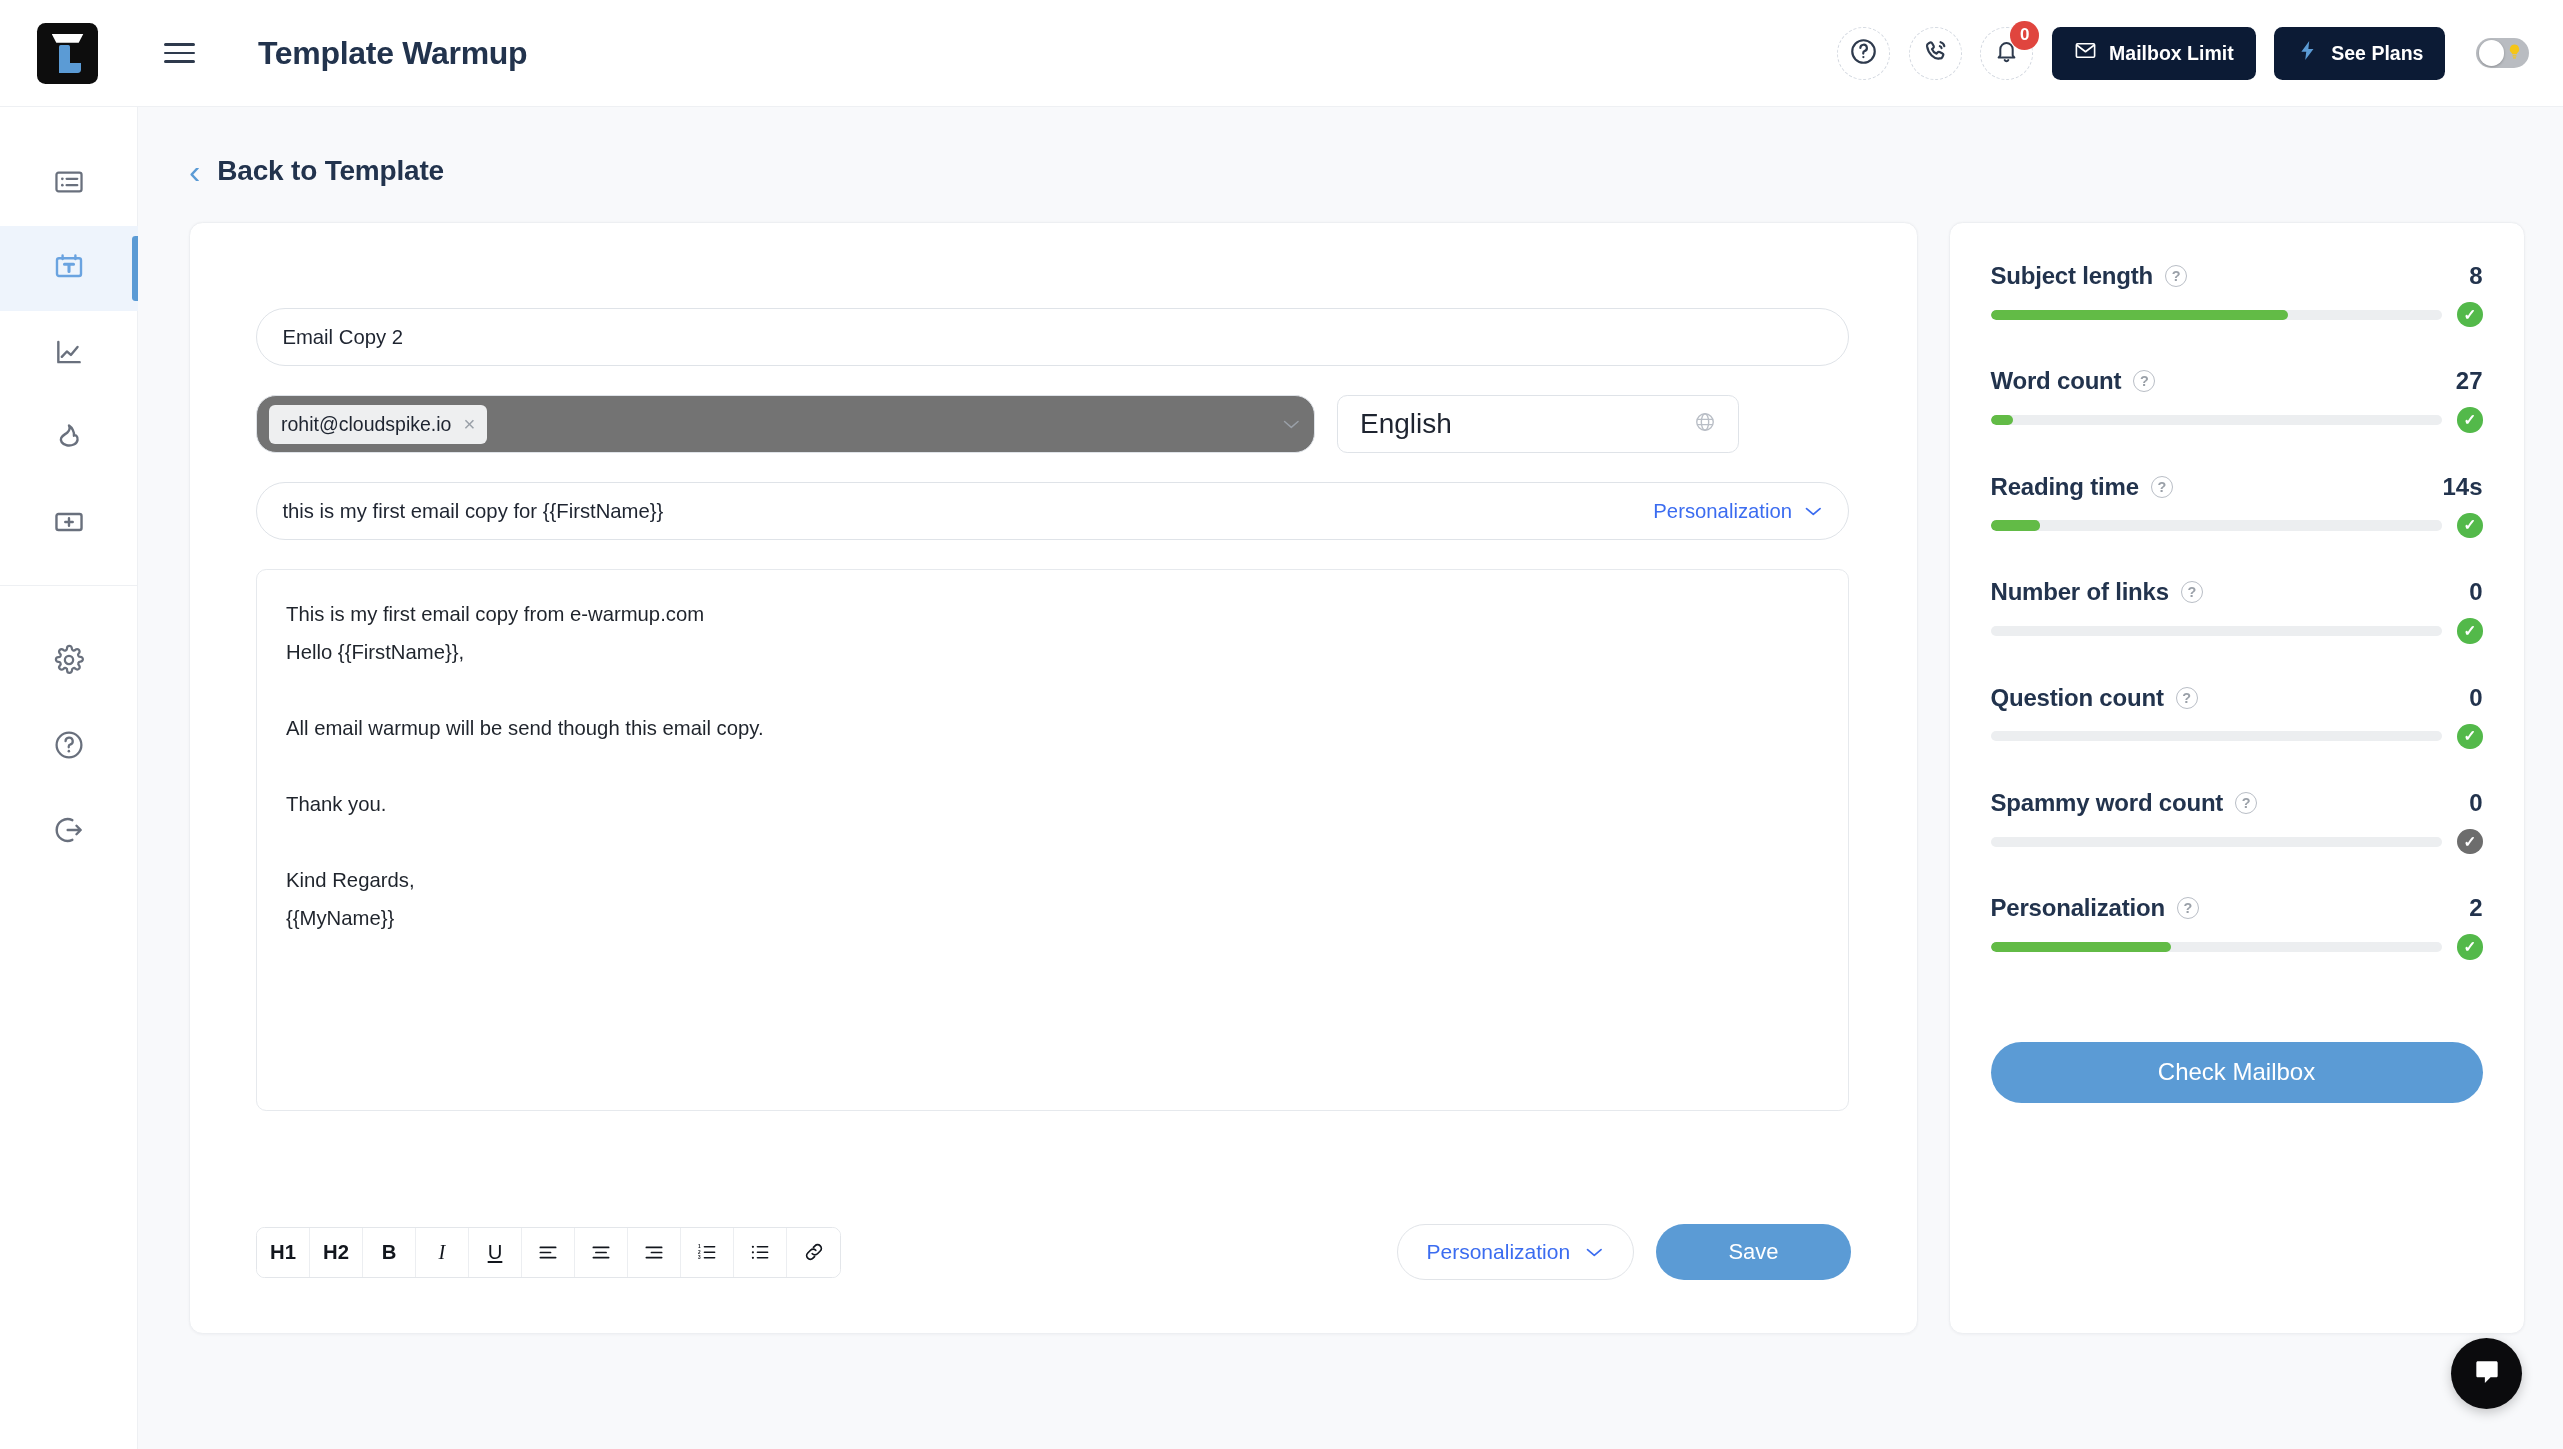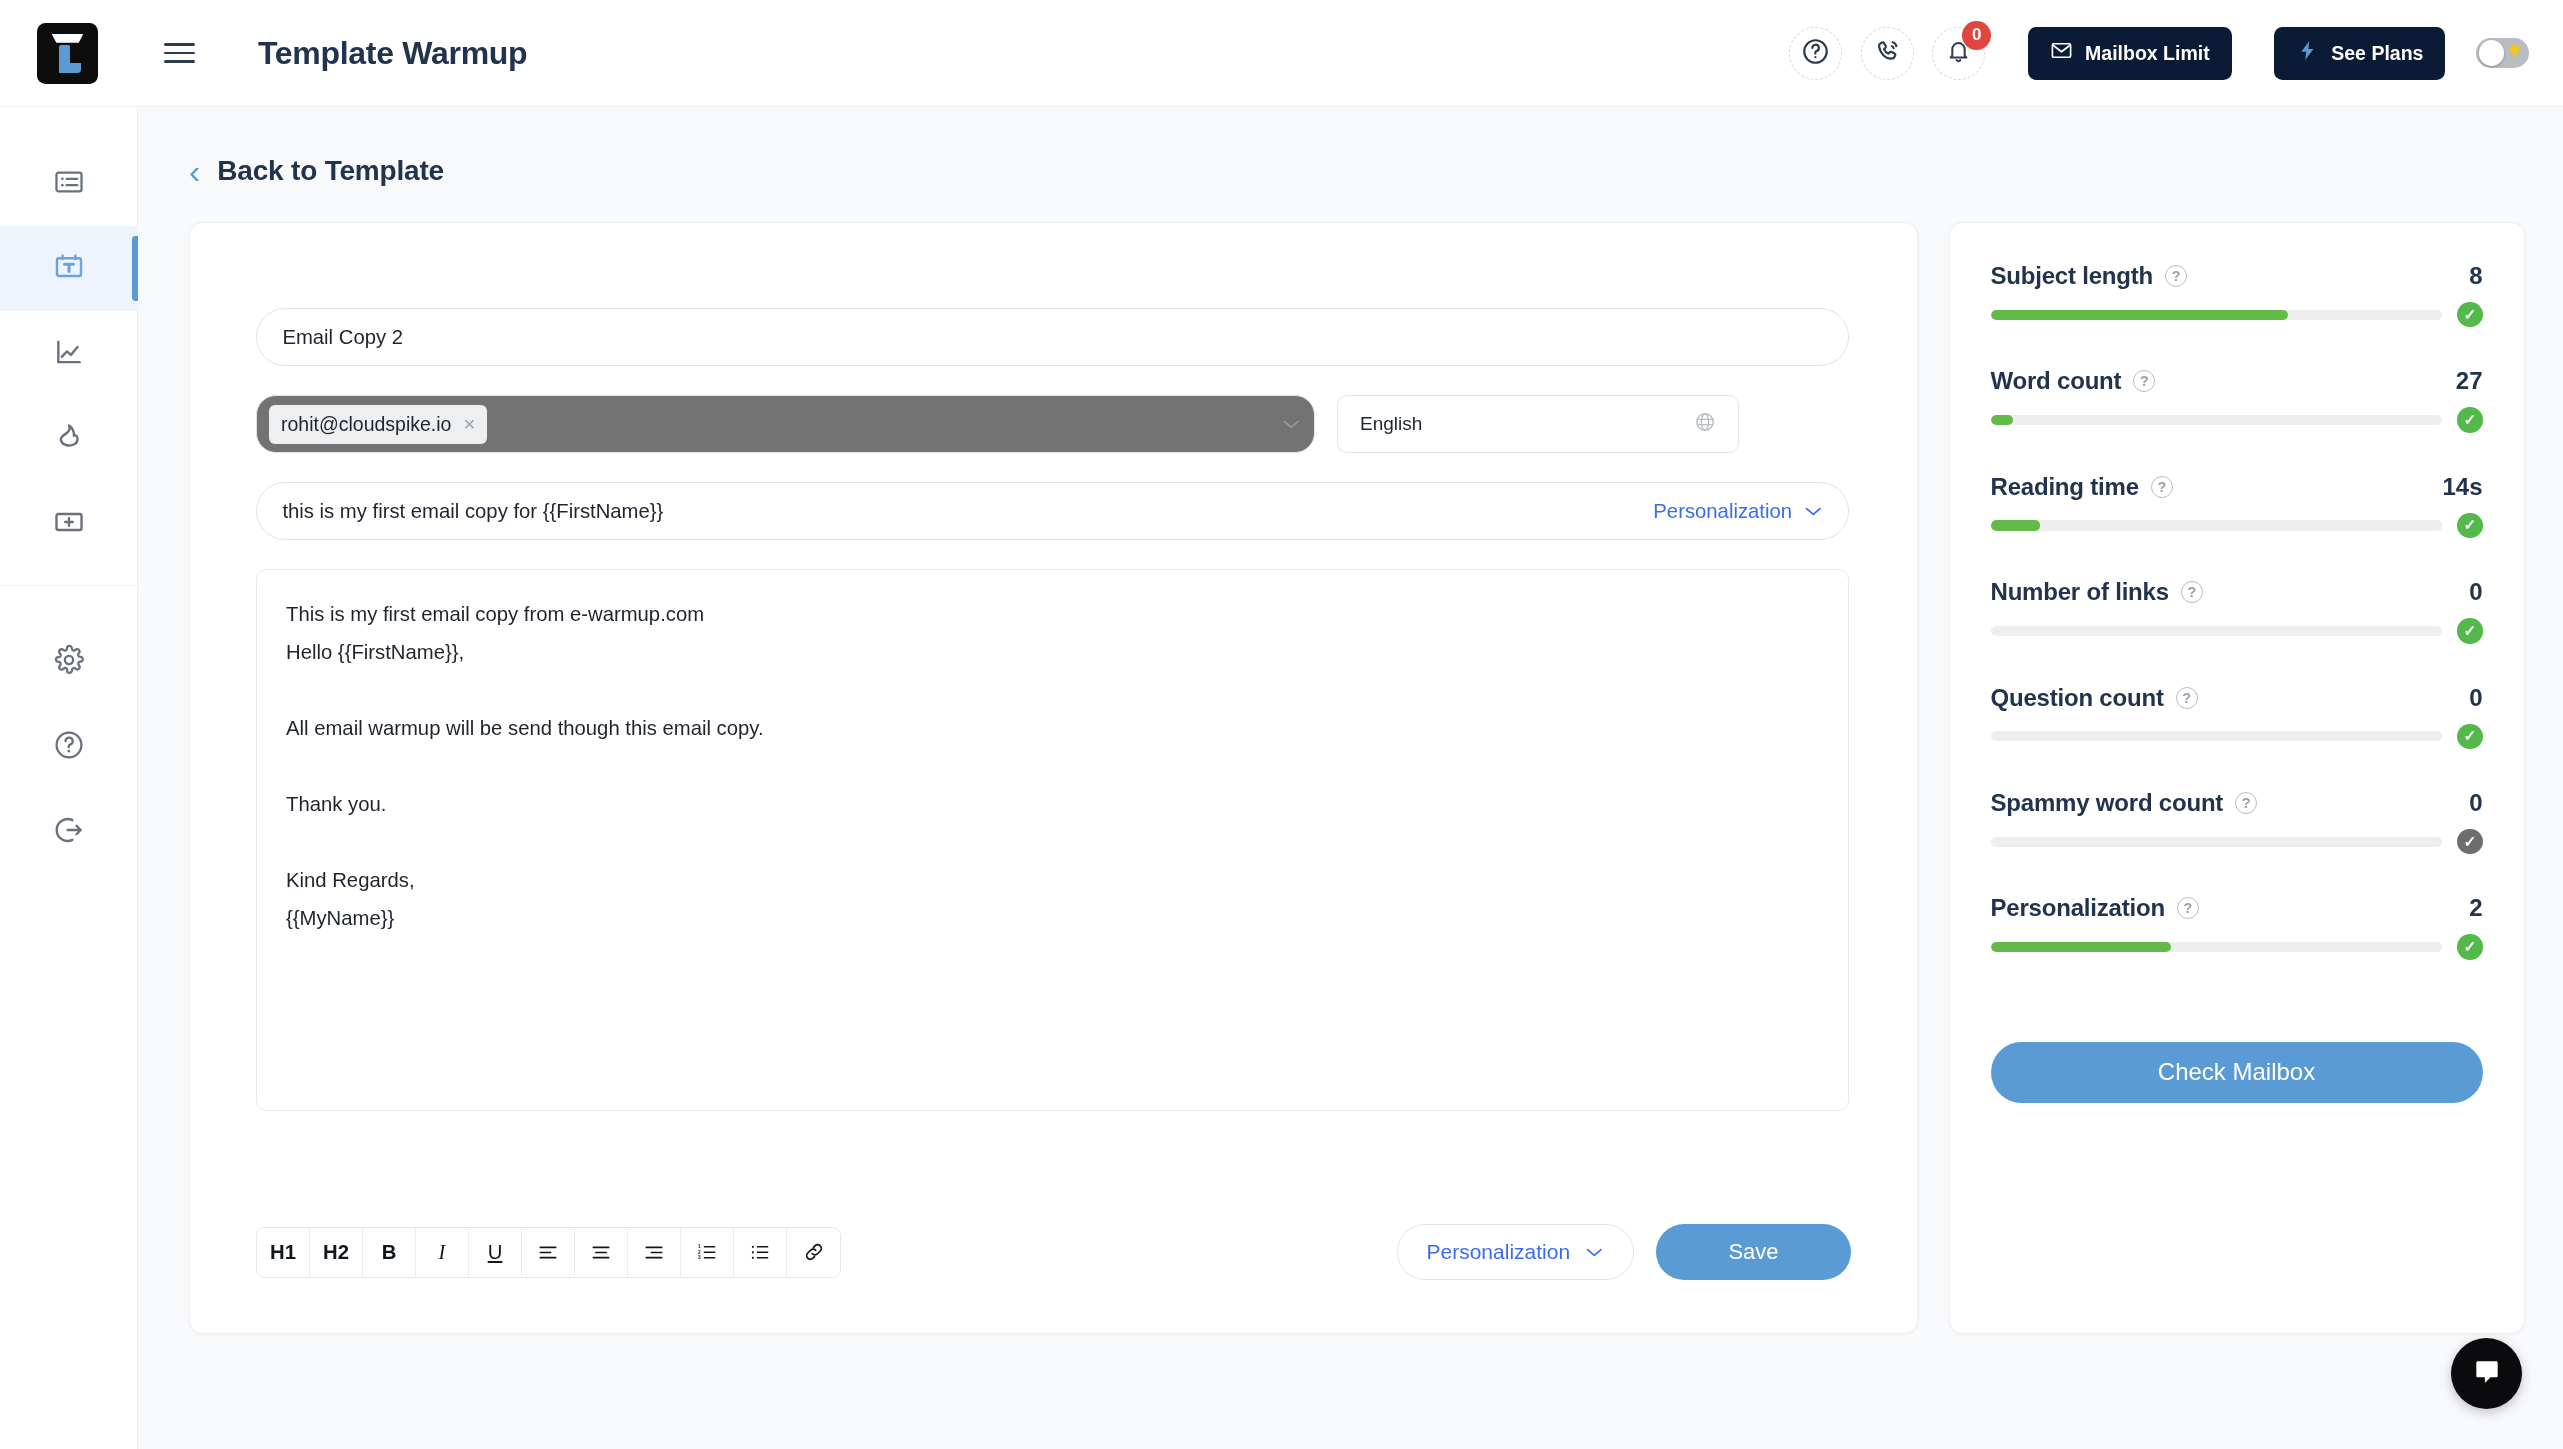--- a/index.html
+++ b/index.html
@@ -61,21 +61,21 @@
   }
   .notif-badge {
     position: absolute; top: -6.8px; right: -6.8px; min-width: 29px; height: 29px;
     border-radius: 14.4px; background: #e0453e; color: #fff; font-size: 17px;
     font-weight: 700; display: flex; align-items: center; justify-content: center;
     padding: 0 6.8px;
   }
   .dark-btn {
     height: 53px; border-radius: 8.5px; background: #0c1b35; color: #ffffff;
     display: flex; align-items: center; gap: 12px; padding: 0 22px;
-    font-size: 19.5px; font-weight: 600; cursor: pointer; white-space: nowrap; margin-left: 24px;
+    font-size: 19.5px; font-weight: 600; cursor: pointer; white-space: nowrap;
   }
   .toggle-switch {
     width: 53px; height: 30.5px; border-radius: 15.3px; background: #b9bcc1;
     display: flex; align-items: center; position: relative; cursor: pointer;
     margin-left: 12px; flex: none;
   }
   .toggle-knob {
     width: 25.4px; height: 25.4px; border-radius: 50%; background: #fff;
     margin-left: 2.5px; box-shadow: 0 0.8px 2.5px rgba(0,0,0,.25);
   }
@@ -138,21 +138,21 @@
   }
   .chip {
     background: #eeeff0; border-radius: 6px; height: 39px; display: flex;
     align-items: center; gap: 12px; padding: 0 12px; font-size: 19.5px; color: #1e2430;
   }
   .chip-x { color: #9aa0a8; font-size: 20.3px; cursor: pointer; line-height: 1; }
   .sel-chevron { margin-left: auto; color: #9aa0a8; font-size: 18.6px; }
 
   .lang-box {
     width: 402px; border: 0.8px solid #dfe3e8; border-radius: 10.2px; background: #fff;
-    height: 58px; display: flex; align-items: center; padding: 0 22px; font-size: 19px;
+    height: 58px; display: flex; align-items: center; padding: 0 22px; font-size: 28px;
     color: #1e2430;
   }
   .globe { margin-left: auto; color: #b9bec6; }
 
   .row2 { margin: 29px 0 0 66px; }
 
   .subject-line {
     width: 1593px; margin: 29px 0 0 66px; justify-content: space-between;
   }
   .pers-link {

